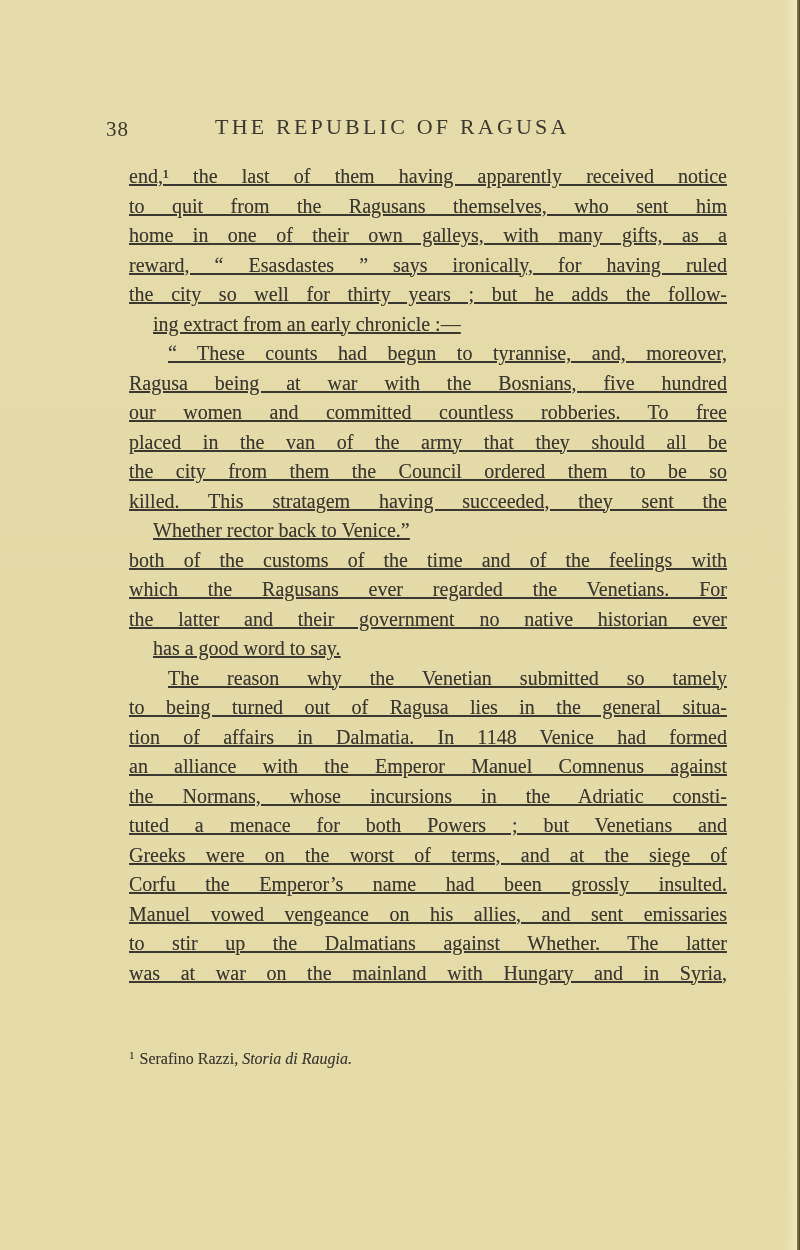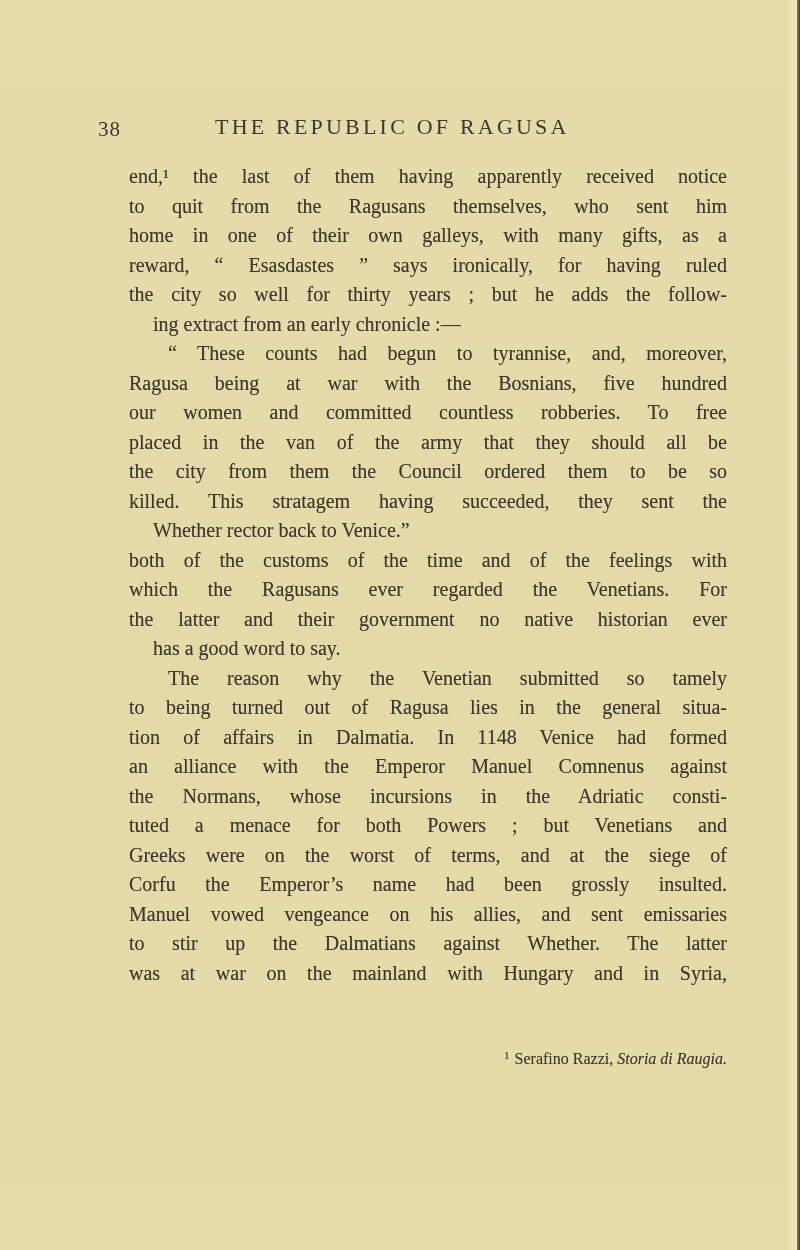--- a/index.html
+++ b/index.html
@@ -22,40 +22,41 @@
   
   .running-head {
     position: absolute;
     top: 114px;
     left: 0;
     width: 800px;
     height: 34px;
   }
   .pagenum {
     position: absolute;
-    left: 98px;
+    left: 106px;
     top: 3px;
     font-size: 21px;
     letter-spacing: 1px;
   }
   .running-title {
     position: absolute;
     left: 179px;
     top: 0;
     font-size: 22px;
     letter-spacing: 3.2px;
     white-space: nowrap;
     margin-left: 36px;
   }
   
   .body-text {
     position: absolute;
     left: 129px;
     top: 162px;
     width: 598px;
+    text-decoration: underline;
   }
   .line {
     font-size: 20px;
     line-height: 29.5px;
     height: 29.5px;
     text-align: justify;
     text-align-last: justify;
     white-space: nowrap;
     text-shadow: 0 0 0.5px rgba(59, 56, 47, 0.45);
   }
@@ -65,21 +66,21 @@
   }
   .line.indent {
     text-indent: 39px;
   }
   
   .footnote {
     position: absolute;
     left: 129px;
     top: 1050px;
     width: 598px;
-    text-align: right;
+    text-align: left;
     font-size: 16px;
     text-shadow: 0 0 0.5px rgba(59, 56, 47, 0.4);
   }
   .fn-marker {
     font-size: 11px;
     line-height: 0;
     vertical-align: 5px;
     margin-right: 5px;
   }
   .footnote em {

